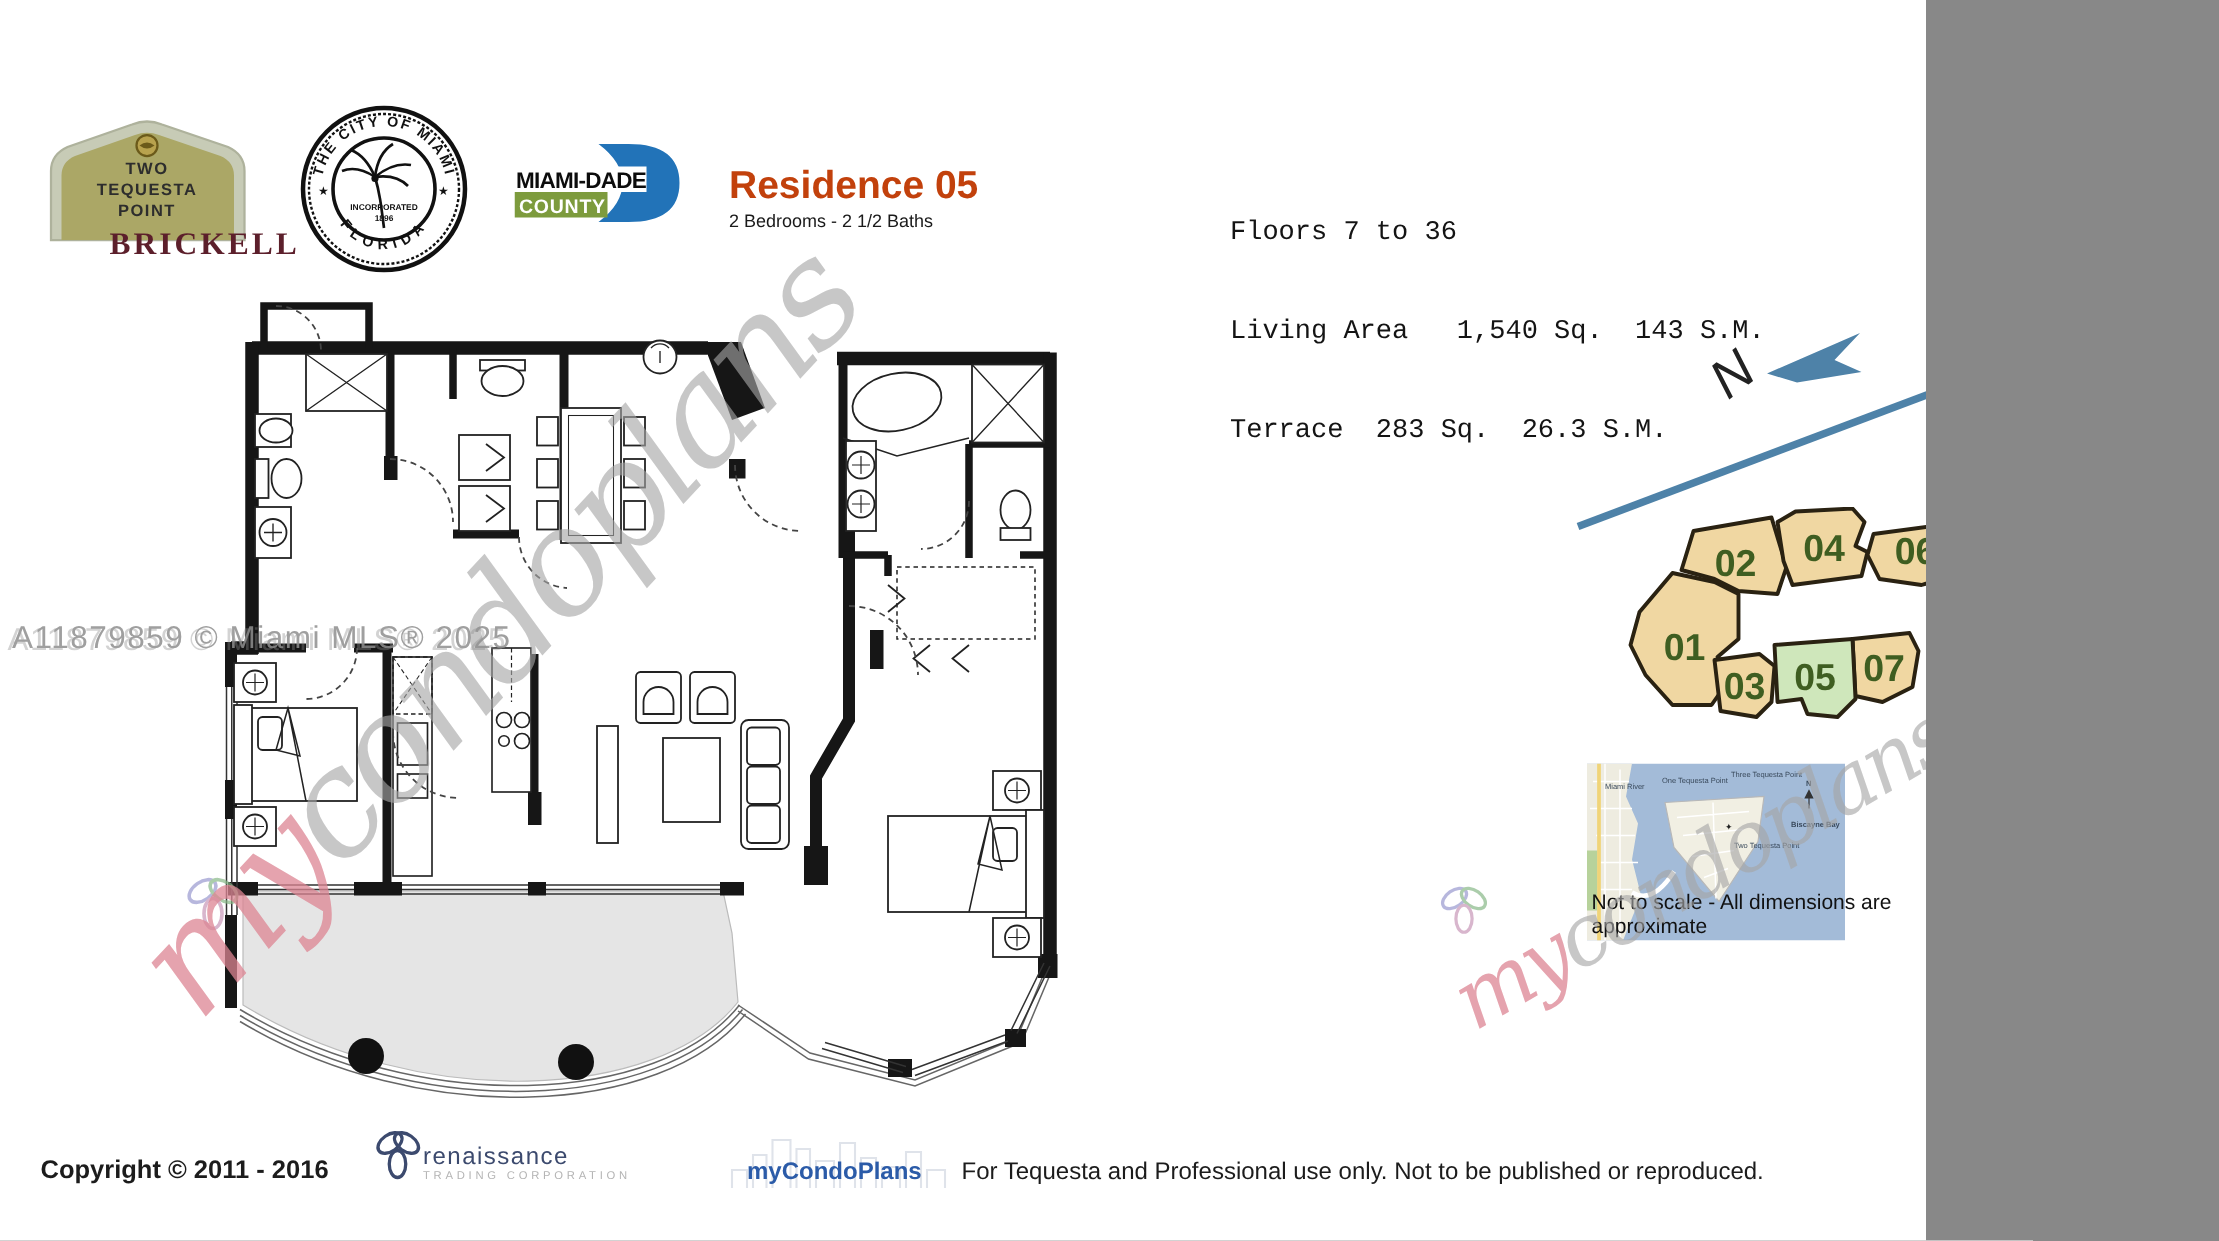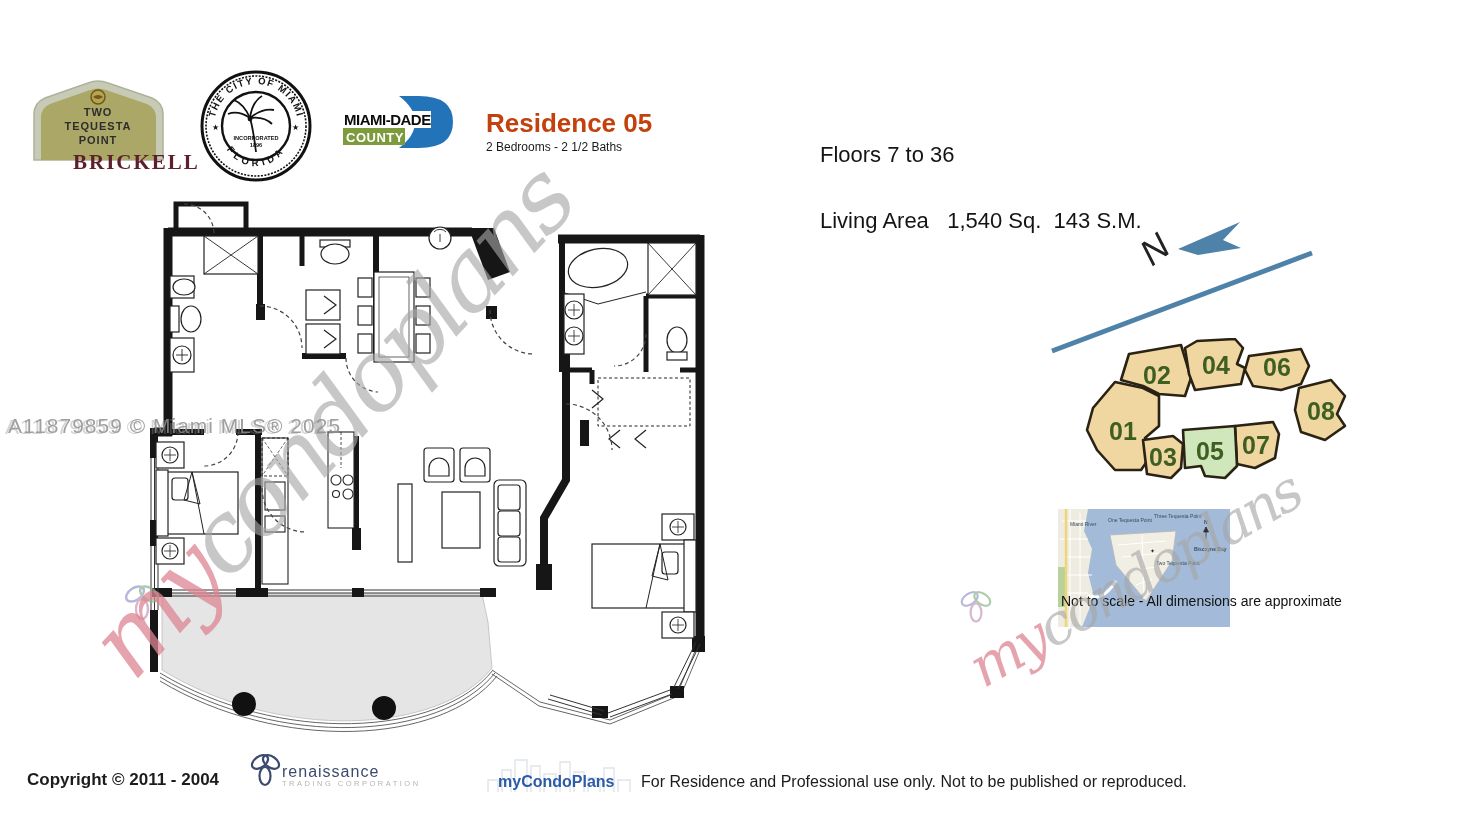--- a/index.html
+++ b/index.html
@@ -1,24 +1,24 @@
 <!DOCTYPE html>
 <html><head>
 <meta charset="utf-8">
 <style>
   * { margin:0; padding:0; box-sizing:border-box; }
   body { background:#888; font-family:"Liberation Sans", sans-serif; }
-  .canvas { position:relative; width:1479px; height:827px; background:#ffffff; overflow:hidden; }
+  .canvas { position:relative; width:1284px; height:827px; background:#ffffff; overflow:hidden; }
   .abs { position:absolute; }
 
   
   .brickell { font-family:"Liberation Serif", serif; font-weight:bold; color:#5c1f2b; font-size:21px; letter-spacing:2px; }
   .res-title { font-size:26px; font-weight:600; color:#c2410c; letter-spacing:0; }
   .res-sub   { font-size:12px; font-weight:500; color:#1a1a1a; margin-top:4px; }
-  .facts { font-size:22px; font-weight:500; color:#141414; line-height:22px; white-space:pre; }
+  .facts { font-size:18px; font-weight:500; color:#141414; line-height:22px; white-space:pre;font-family:Liberation Mono, monospace; }
 
   
   .wm-mls { font-size:21px; color:#8f8f8f; letter-spacing:1px; opacity:.85;
             text-shadow:-3px 1px 0 rgba(140,140,140,.45); z-index:6; }
   .wm-script { font-family:"DejaVu Serif", serif; font-style:italic; white-space:nowrap;
                pointer-events:none; z-index:5; }
   .wm-script .wm-my   { color:#dd8593; opacity:.75; }
   .wm-script .wm-rest { color:#a6a6a6; opacity:.62; }
   .wm-plan { left:150px; top:585px; font-size:98px; letter-spacing:-5px;
              transform:rotate(-47deg); transform-origin:0 100%; }
@@ -88,20 +88,21 @@
     <rect x="0" y="32" width="62" height="17" fill="#7d9b3d"></rect>
     <text x="3" y="46" font-size="13" font-weight="bold" fill="#ffffff" letter-spacing="0.5">COUNTY</text>
   </svg>
 
   <div class="abs res-title" style="left:486px;top:108px;">Residence 05</div>
   <div class="abs res-sub" style="left:486px;top:136px;">2 Bedrooms  -  2 1/2 Baths</div>
 
   <div class="abs facts" style="left:820px;top:100px;">
     <div>Floors 7 to 36</div>
     <div>Living Area   1,540 Sq.  143 S.M.</div>
+    <div>Terrace  283 Sq.  26.3 S.M.</div>
   </div>
 
   <svg class="abs" style="left:140px;top:192px;" width="580" height="556" viewBox="0 0 580 556">
 
     <g>
       <path d="M22,402 H342 L348,430 L352,476 C300,542 140,550 22,478 Z" fill="#e5e5e5" stroke="#bbb" stroke-width="0.8"></path>
       <path d="M20,481 C140,553 300,545 353,478" fill="none" stroke="#666" stroke-width="1"></path>
       <path d="M20,485 C140,557 300,549 355,481" fill="none" stroke="#666" stroke-width="1"></path>
       <path d="M20,489 C140,561 302,553 357,484" fill="none" stroke="#666" stroke-width="1"></path>
       <circle cx="104" cy="512" r="12" fill="#111"></circle>
@@ -351,34 +352,34 @@
       <text x="146" y="15" font-weight="bold">N</text>
     </g>
     <path d="M148,18 V30 M148,18 l-2.5,5 h5 Z" stroke="#333" stroke-width="0.8" fill="#333"></path>
   </svg>
   <div class="abs map-caption" style="left:1061px;top:593px;">Not to scale - All dimensions are approximate</div>
 
   <div class="abs wm-script wm-map">
     <span class="wm-my">my</span><span class="wm-rest">condoplans</span>
   </div>
 
-  <div class="abs foot foot-copy" style="left:27px;top:770px;">Copyright © 2011 - 2004</div>
+  <div class="abs foot foot-copy" style="left:27px;top:770px;">Copyright © 2011 - 2016</div>
 
   <svg class="abs" style="left:248px;top:752px;" width="34" height="38" viewBox="0 0 34 38">
     <ellipse cx="12" cy="10" rx="9" ry="5.5" transform="rotate(-35 12 10)" fill="none" stroke="#3c4a6e" stroke-width="2.2"></ellipse>
     <ellipse cx="23" cy="10" rx="9" ry="5.5" transform="rotate(35 23 10)" fill="none" stroke="#3c4a6e" stroke-width="2.2"></ellipse>
     <ellipse cx="17" cy="24" rx="5.5" ry="9" fill="none" stroke="#3c4a6e" stroke-width="2.2"></ellipse>
   </svg>
   <div class="abs" style="left:282px;top:763px;">
     <div class="ren-name">renaissance</div>
     <div class="ren-tag">TRADING CORPORATION</div>
   </div>
 
   <svg class="abs" style="left:484px;top:750px;opacity:.45;" width="150" height="42" viewBox="0 0 150 42">
     <g fill="none" stroke="#b9c2d2" stroke-width="1.4">
       <path d="M4,42 V30 h10 V42 M18,42 V20 h9 V42 M31,42 V10 h12 V42 M47,42 V16 h9 V42 M60,42 V24 h12 V42 M76,42 V12 h10 V42 M90,42 V22 h10 V42 M104,42 V28 h12 V42 M120,42 V18 h10 V42 M134,42 V30 h12 V42"></path>
     </g>
   </svg>
   <div class="abs mcp" style="left:498px;top:773px;">myCondoPlans</div>
 
-  <div class="abs foot" style="left:641px;top:773px;">For Residence and Professional use only.  Not to be published or reproduced.</div>
+  <div class="abs foot" style="left:641px;top:773px;">For Tequesta and Professional use only.  Not to be published or reproduced.</div>
 
 </div>
 
 </body></html>

